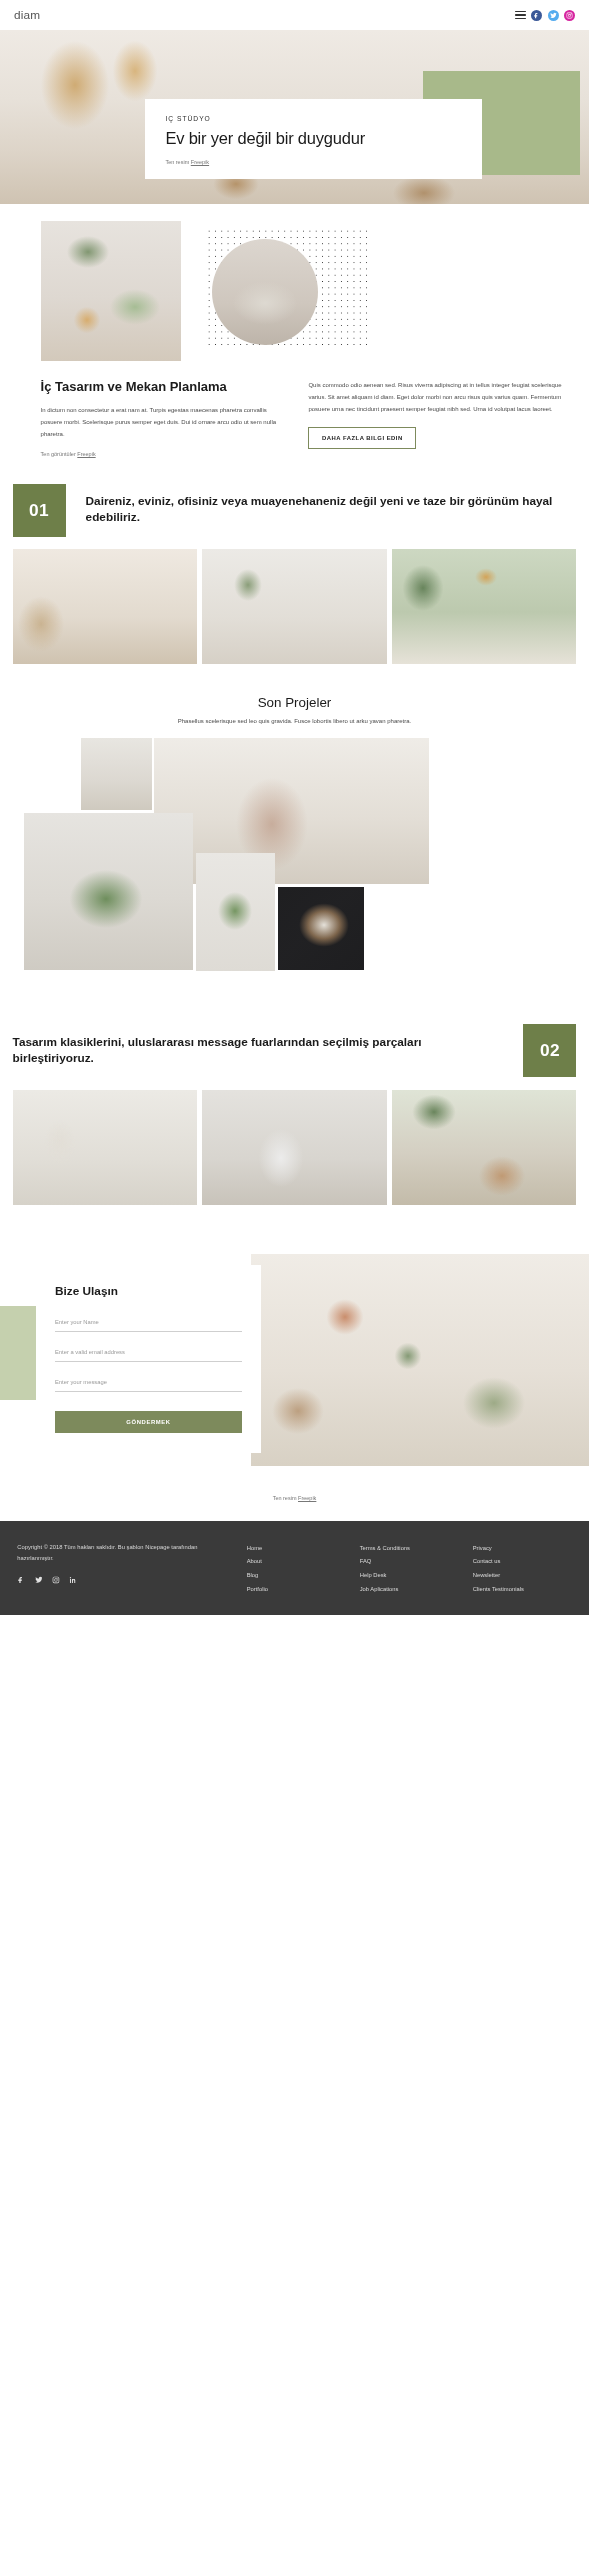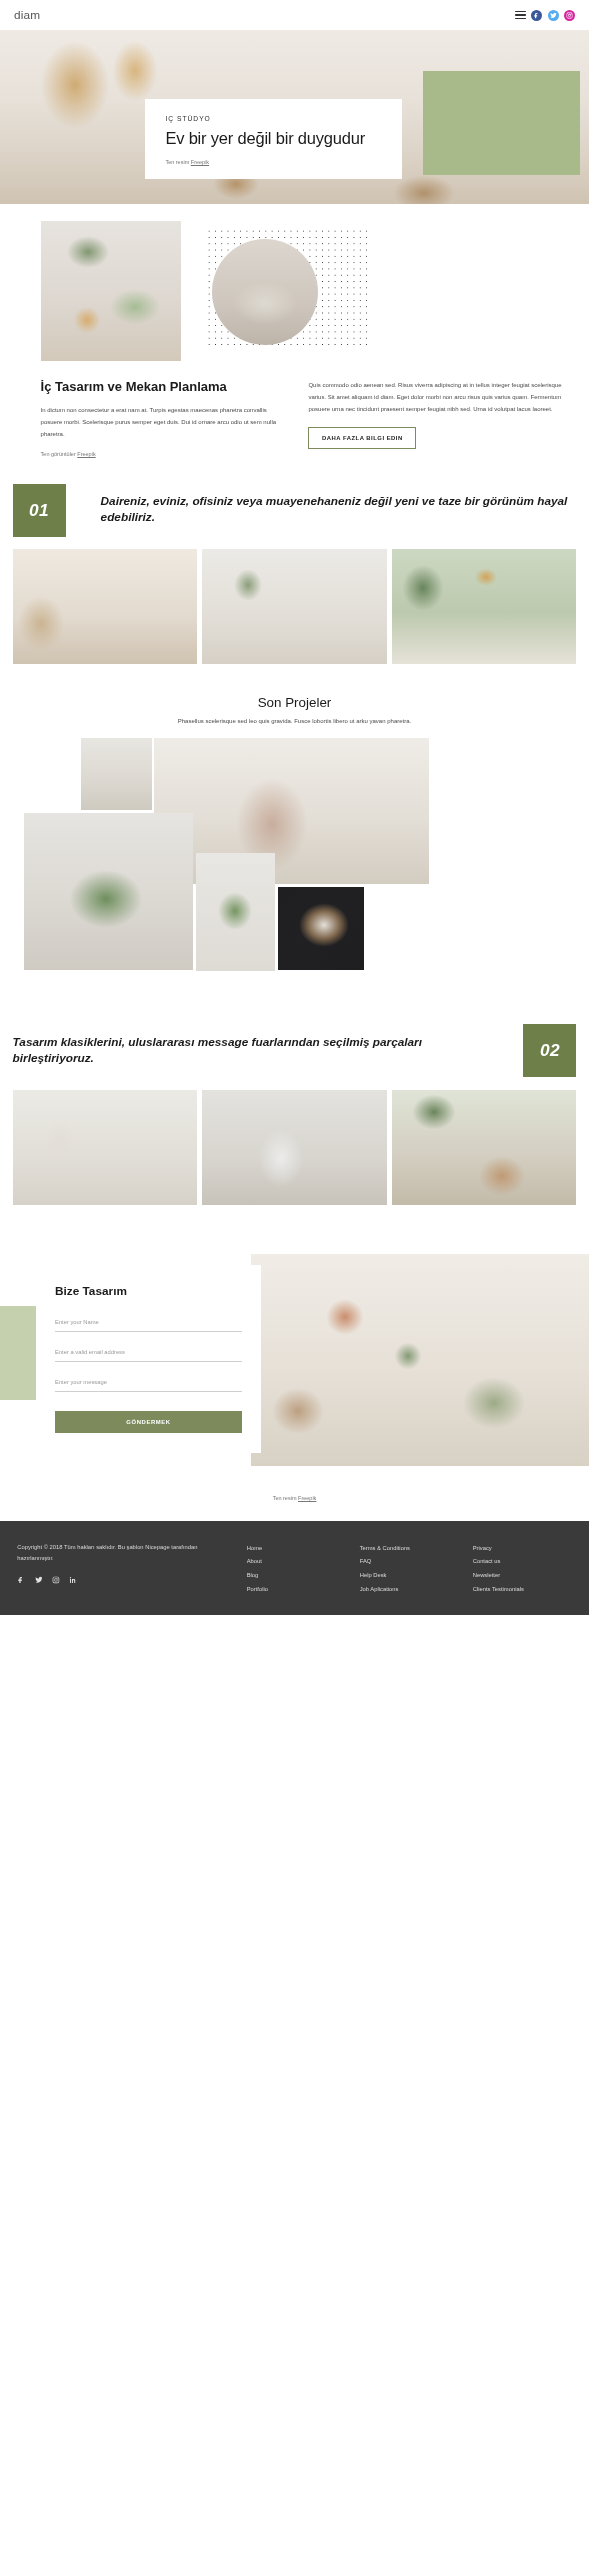--- a/index.html
+++ b/index.html
@@ -28,21 +28,21 @@
          font-size:7px; color:#fff; font-weight:700; line-height:1; }
   .soc svg { width:7px; height:7px; fill:#fff; display:block; }
   .soc-fb { background:#3b5998; }
   .soc-tw { background:#55acee; }
   .soc-ig { background:#d6249f; }
 
   
   .hero { position:relative; height:174px; width:589px; overflow:hidden; }
   .hero-img { position:absolute; inset:0; }
   .hero-card {
-    position:absolute; left:145px; top:69px; width:257px; background:#fff;
+    position:absolute; left:145px; top:69px; width:337px; background:#fff;
     padding:15.7px 20.4px 14px 20.4px; z-index:4;
   }
   .eyebrow { font-size:6.7px; letter-spacing:1px; color:#2b2b2b; margin-bottom:7px; font-weight:400;}
   .hero-title { font-size:16.5px; line-height:1.2; font-weight:400; color:#1b1b1b; margin:0 0 11px 0; letter-spacing:-0.2px;}
   .credit { font-size:5.5px; color:#777; }
   .credit a { color:#777; text-decoration:underline; }
   .hero-green {
     position:absolute; right:9.4px; top:41px; width:157px; height:104px;
     background:#a8b98a; z-index:2;
   }
@@ -67,21 +67,21 @@
   .h2 { font-size:13px; font-weight:700; line-height:1.22; margin:0 0 9.4px 0; color:#1b1b1b; }
   .p { font-size:6px; line-height:2.0; color:#4a4a4a; margin:0; }
   .btn-outline {
     display:inline-block; margin-top:12.6px; border:0.8px solid #7d8a5c; background:#fff;
     padding:7px 12.6px; font-size:5.9px; font-weight:700; letter-spacing:0.5px; color:#1b1b1b; cursor:pointer;
   }
   .credit-row { margin-top:11px; font-size:5.5px; color:#777; }
   .credit-row a { color:#777; text-decoration:underline; }
 
   
-  .numsec { display:flex; align-items:stretch; gap:35px; padding:27px 12.6px 0 12.6px;font-style:italic; }
+  .numsec { display:flex; align-items:stretch; gap:20px; padding:27px 12.6px 0 12.6px; }
   .numbox {
     width:53px; height:53px; flex:none; background:#6e7f49; color:#fff;
     display:flex; align-items:center; justify-content:center;
     font-size:17.3px; font-weight:700; letter-spacing:0.4px;
   }
   .num-title { font-size:11.8px; font-weight:700; line-height:1.35; color:#1b1b1b; margin:0; align-self:center;}
   .numsec-rev { flex-direction:row; }
   .numsec-rev .num-title { flex:1; }
 
   
@@ -313,21 +313,21 @@
   <div class="gal3">
     <div class="ph ph-q1"></div>
     <div class="ph ph-q2"></div>
     <div class="ph ph-q3"></div>
   </div>
 
   <div class="contact">
     <div class="contact-band"></div>
     <div class="contact-photo ph ph-art"></div>
     <div class="form-card">
-      <h2 class="form-title">Bize Tasarım</h2>
+      <h2 class="form-title">Bize Ulaşın</h2>
       <input class="fld" type="text" placeholder="Enter your Name" style="">
       <input class="fld" type="email" placeholder="Enter a valid email address" style="">
       <input class="fld" type="text" placeholder="Enter your message" style="">
       <button class="btn-send">GÖNDERMEK</button>
     </div>
   </div>
   <div class="contact-credit">
     <span>Ten resim </span><a href="#">Freepik</a>
   </div>
 

